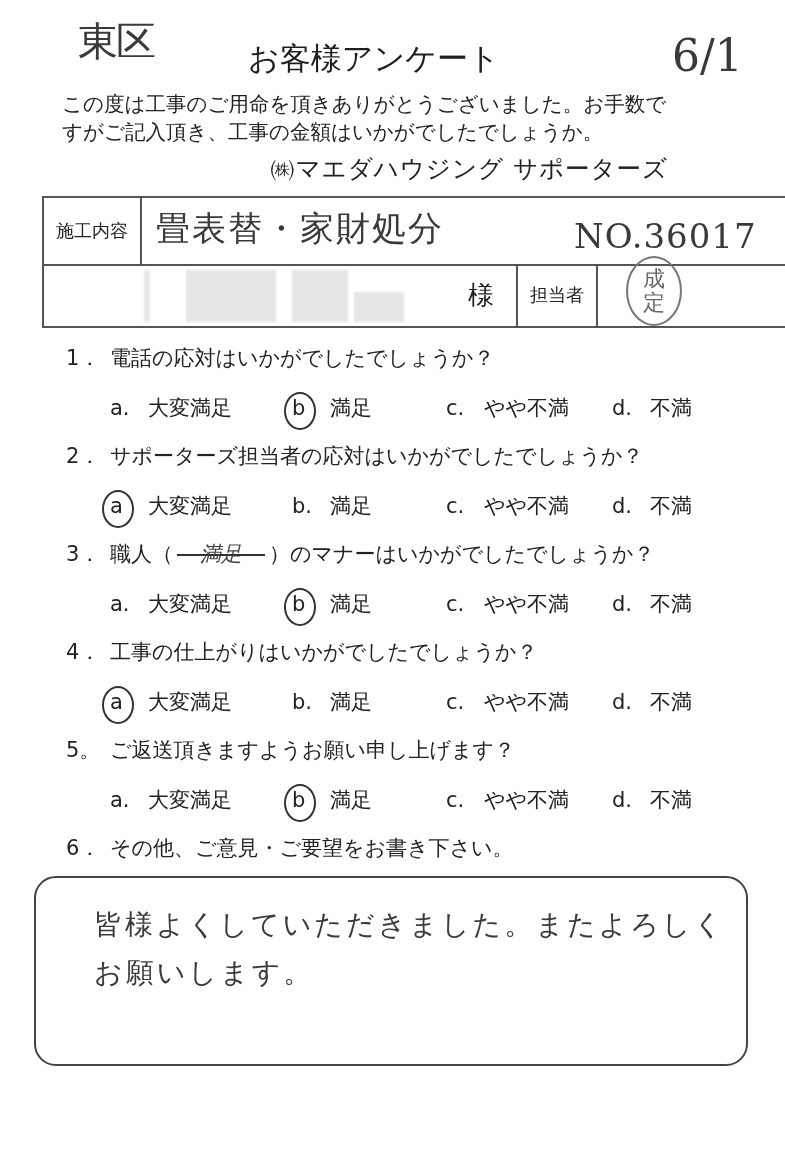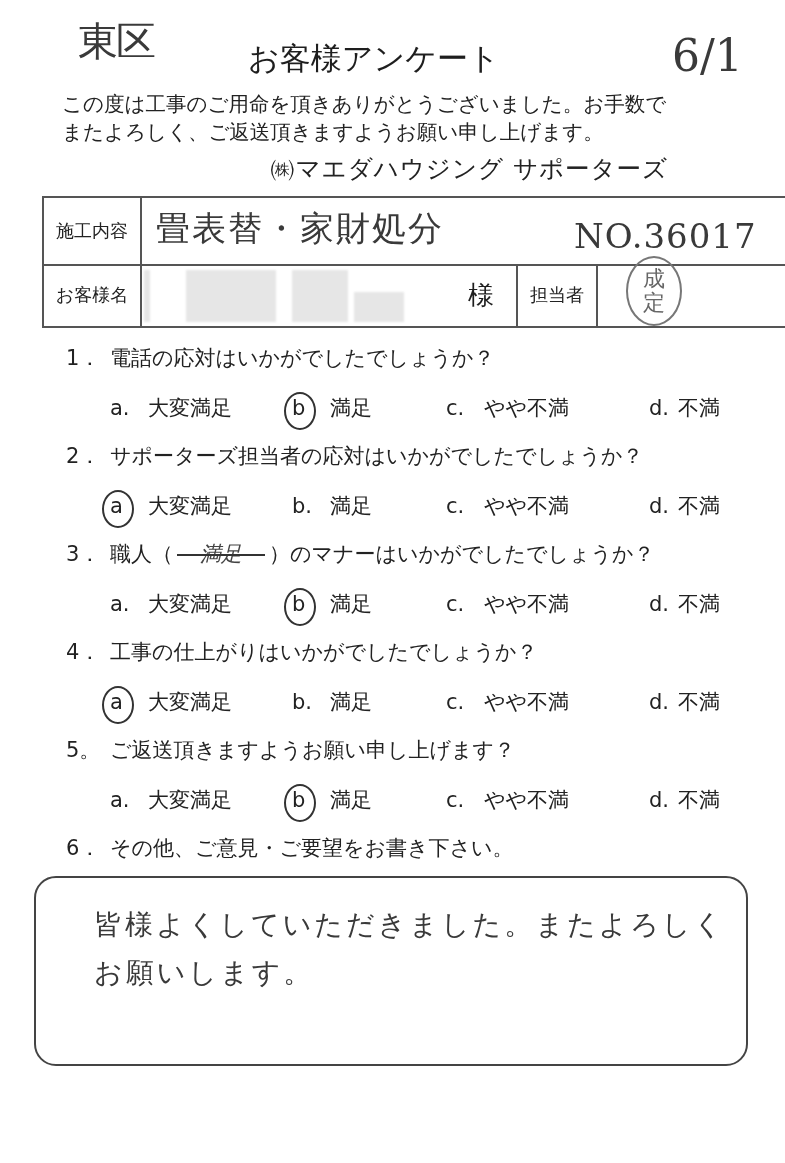--- a/index.html
+++ b/index.html
@@ -60,21 +60,21 @@
     .opt { position: absolute; top: 0; }
     .opt .letter { display: inline-block; width: 38px; }
     .opt.sel .letter { position: relative; }
     .opt.sel .letter::before {
       content: ""; position: absolute; left: -8px; top: -4px; width: 28px; height: 34px;
       border: 2px solid #333; border-radius: 50%;
     }
     .o-a { left: 44px; }
     .o-b { left: 226px; }
     .o-c { left: 364px; margin-left: 16px; }
-    .o-d { left: 574px; text-align: center; }
+    .o-d { left: 546px; }
     .o-a .letter::after, .o-b .letter::after, .o-c .letter::after, .o-d .letter::after { }
     .strike {
       display: inline-block; width: 96px; text-align: center; position: relative;
       font-family: "DejaVu Serif", "Liberation Serif", serif; font-style: italic; color: #444;
     }
     .strike::after {
       content: ""; position: absolute; left: 4px; right: 4px; top: 50%; height: 2px; background: #333;
     }
 
     
@@ -86,31 +86,30 @@
     #c1 { top: 28px; }
     #c2 { top: 76px; }
   </style>
 </head>
 <body>
 
 <div class="abs hand" id="district">東区</div>
 <div class="abs" id="title">お客様アンケート</div>
 <div class="abs hand" id="date">6/1</div>
 <div class="abs intro" id="intro1">この度は工事のご用命を頂きありがとうございました。お手数で</div>
-<div class="abs intro" id="intro2">またよろしく、ご返送頂きますようお願い申し上げます。</div>
+<div class="abs intro" id="intro2">すがご記入頂き、工事の金額はいかがでしたでしょうか。</div>
 <div class="abs" id="company">㈱マエダハウジング サポーターズ</div>
 
 <div class="abs" id="info-table">
   <div class="row" id="row1">
     <div class="label-cell">施工内容</div>
     <div class="abs hand" id="work-content">畳表替・家財処分</div>
     <div class="abs hand" id="work-no">NO.36017</div>
   </div>
   <div class="row" id="row2">
-    <div class="label-cell">お客様名</div>
     <div class="abs" style="left:98px;top:0;width:320px;height:62px;"></div>
     <div class="blur" style="left:100px;top:6px;width:6px;height:52px;"></div>
     <div class="blur" style="left:142px;top:6px;width:90px;height:52px;"></div>
     <div class="blur" style="left:248px;top:6px;width:56px;height:52px;"></div>
     <div class="blur" style="left:310px;top:28px;width:50px;height:30px;"></div>
     <div class="abs" id="customer-suffix">様</div>
     <div id="staff-label-cell">担当者</div>
     <div id="stamp">
       <span>成</span>
       <span>定</span>

